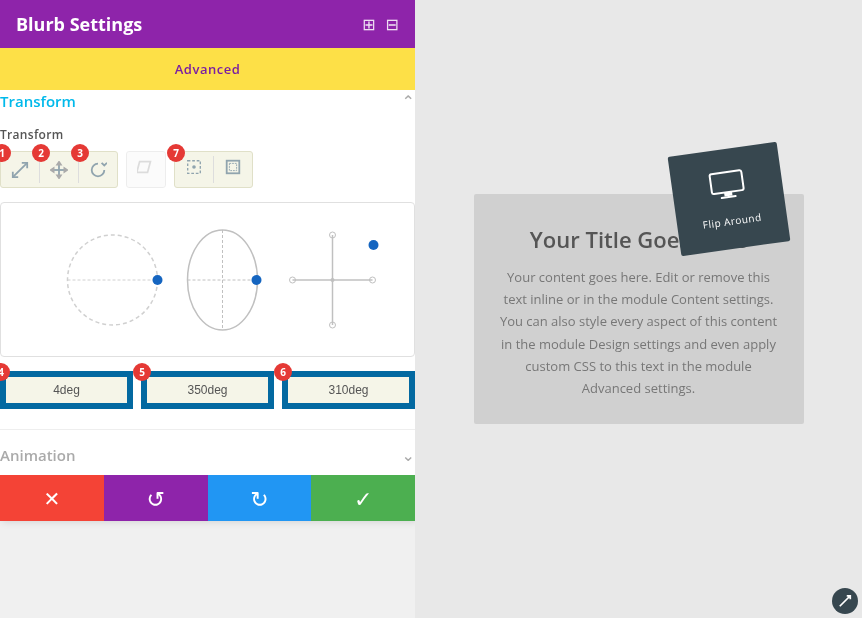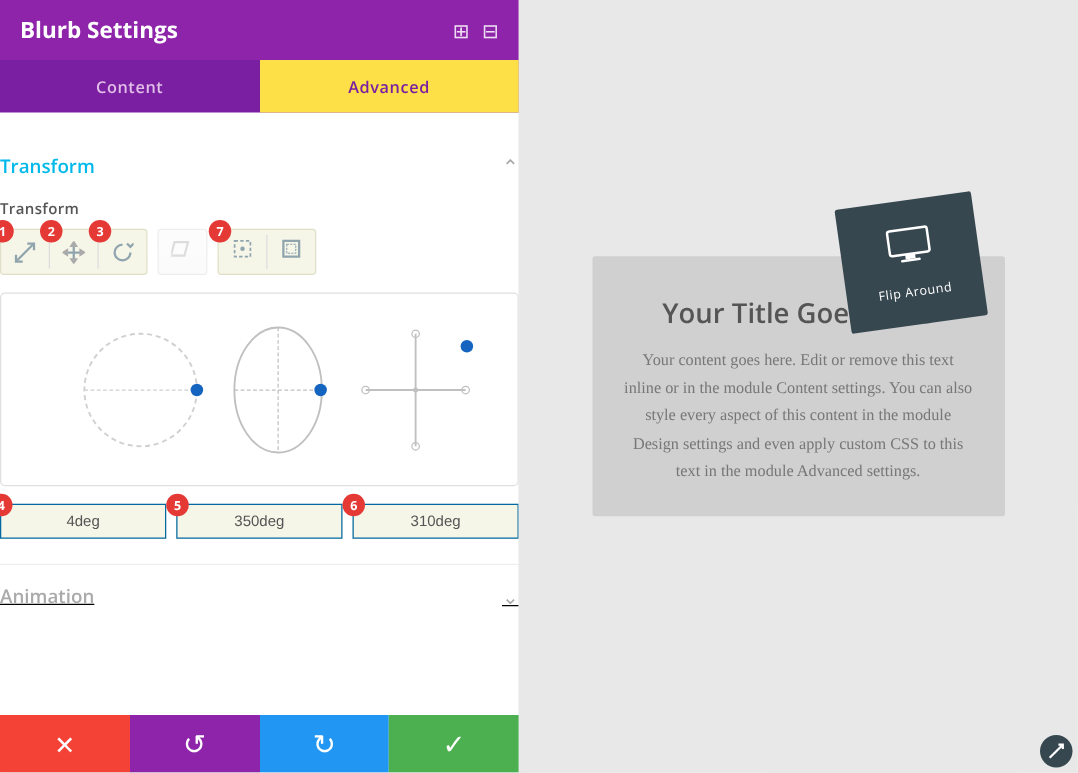--- a/index.html
+++ b/index.html
@@ -11,21 +11,21 @@
       overflow: hidden;
       display: flex;
     }
 
     
     .left-panel {
       width: 415px;
       background: #fff;
       display: flex;
       flex-direction: column;
-      height: 618px;
+      height: 521px;
       position: relative;
       box-shadow: 2px 0 8px rgba(0,0,0,0.15);
     }
 
     .panel-header {
       background: #8e24aa;
       padding: 12px 16px;
       display: flex;
       align-items: center;
       justify-content: space-between;
@@ -64,21 +64,20 @@
     .tab.active {
       background: #fde047;
       color: #7b1fa2;
     }
 
     
     .panel-body {
       flex: 1;
       overflow-y: auto;
       padding: 0;
-      margin-top: 32px;
     }
 
     
     .section-header {
       display: flex;
       align-items: center;
       justify-content: space-between;
       margin-bottom: 14px;
     }
     .section-title {
@@ -160,38 +159,37 @@
       gap: 8px;
       margin-bottom: 20px;
     }
     .degree-field {
       position: relative;
       flex: 1;
     }
     .degree-input {
       width: 100%;
       background: #f5f5e8;
-      border: 1px solid #0369a1;
+      border: 6px solid #0369a1;
       border-radius: 0;
       padding: 6px 8px;
       font-size: 12px;
       color: #555;
       text-align: center;
     }
 
     
     .animation-section {
       border-top: 1px solid #eee;
       padding-top: 14px;
     }
     .animation-header {
       display: flex;
       align-items: center;
       justify-content: space-between;
-      text-decoration: underline;
     }
     .animation-title {
       color: #aaa;
       font-size: 15px;
       font-weight: 600;
     }
 
     
     .bottom-bar {
       display: flex;
@@ -262,21 +260,20 @@
     .blurb-title {
       font-size: 22px;
       color: #555;
       font-weight: 600;
       margin-bottom: 12px;
     }
     .blurb-content {
       font-size: 13px;
       color: #777;
       line-height: 1.7;
-      font-family: Liberation Serif, serif;
     }
 
     
     .corner-icon {
       position: absolute;
       bottom: 4px;
       right: 4px;
       width: 26px;
       height: 26px;
       background: #37474f;
@@ -298,21 +295,20 @@
 
   <div class="panel-header">
     <span class="panel-title">Blurb Settings</span>
     <div class="header-icons">
       <span class="header-icon">⊞</span>
       <span class="header-icon">⊟</span>
     </div>
   </div>
 
   <div class="tabs">
-    <div class="tab">Content</div>
     <div class="tab active">Advanced</div>
   </div>
 
   <div class="panel-body">
 
     <div class="section-header">
       <span class="section-title">Transform</span>
       <span class="chevron-up">⌃</span>
     </div>
 

